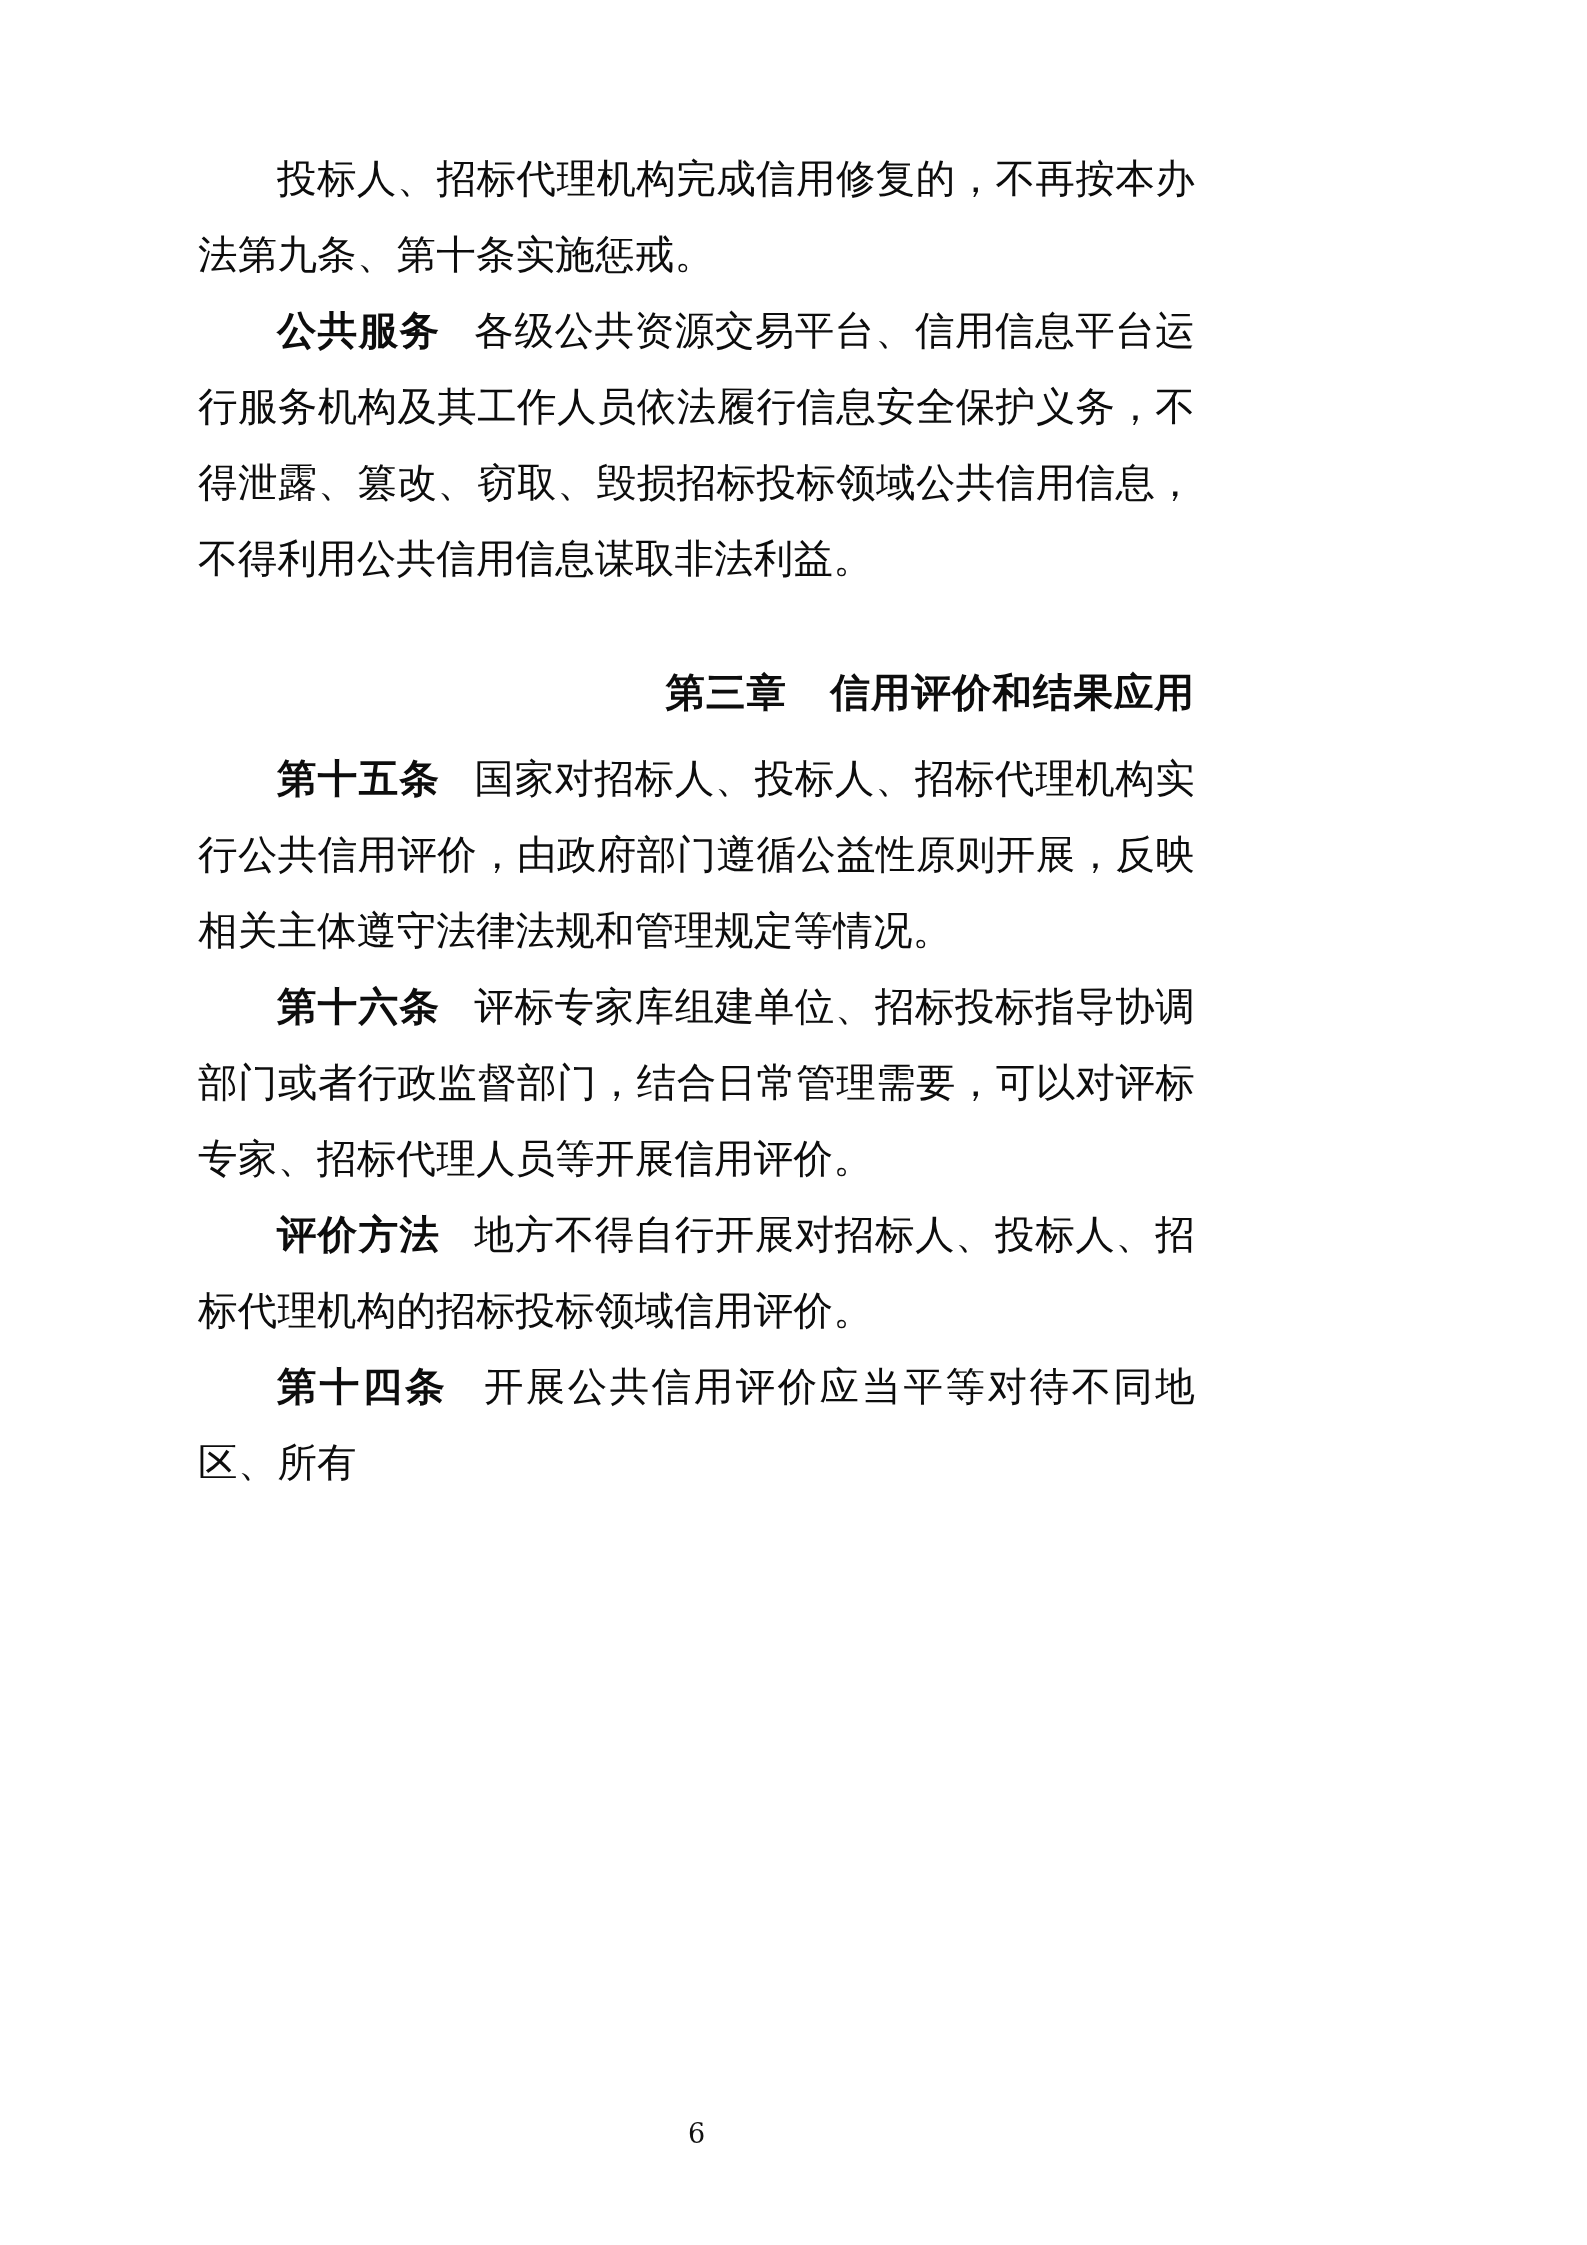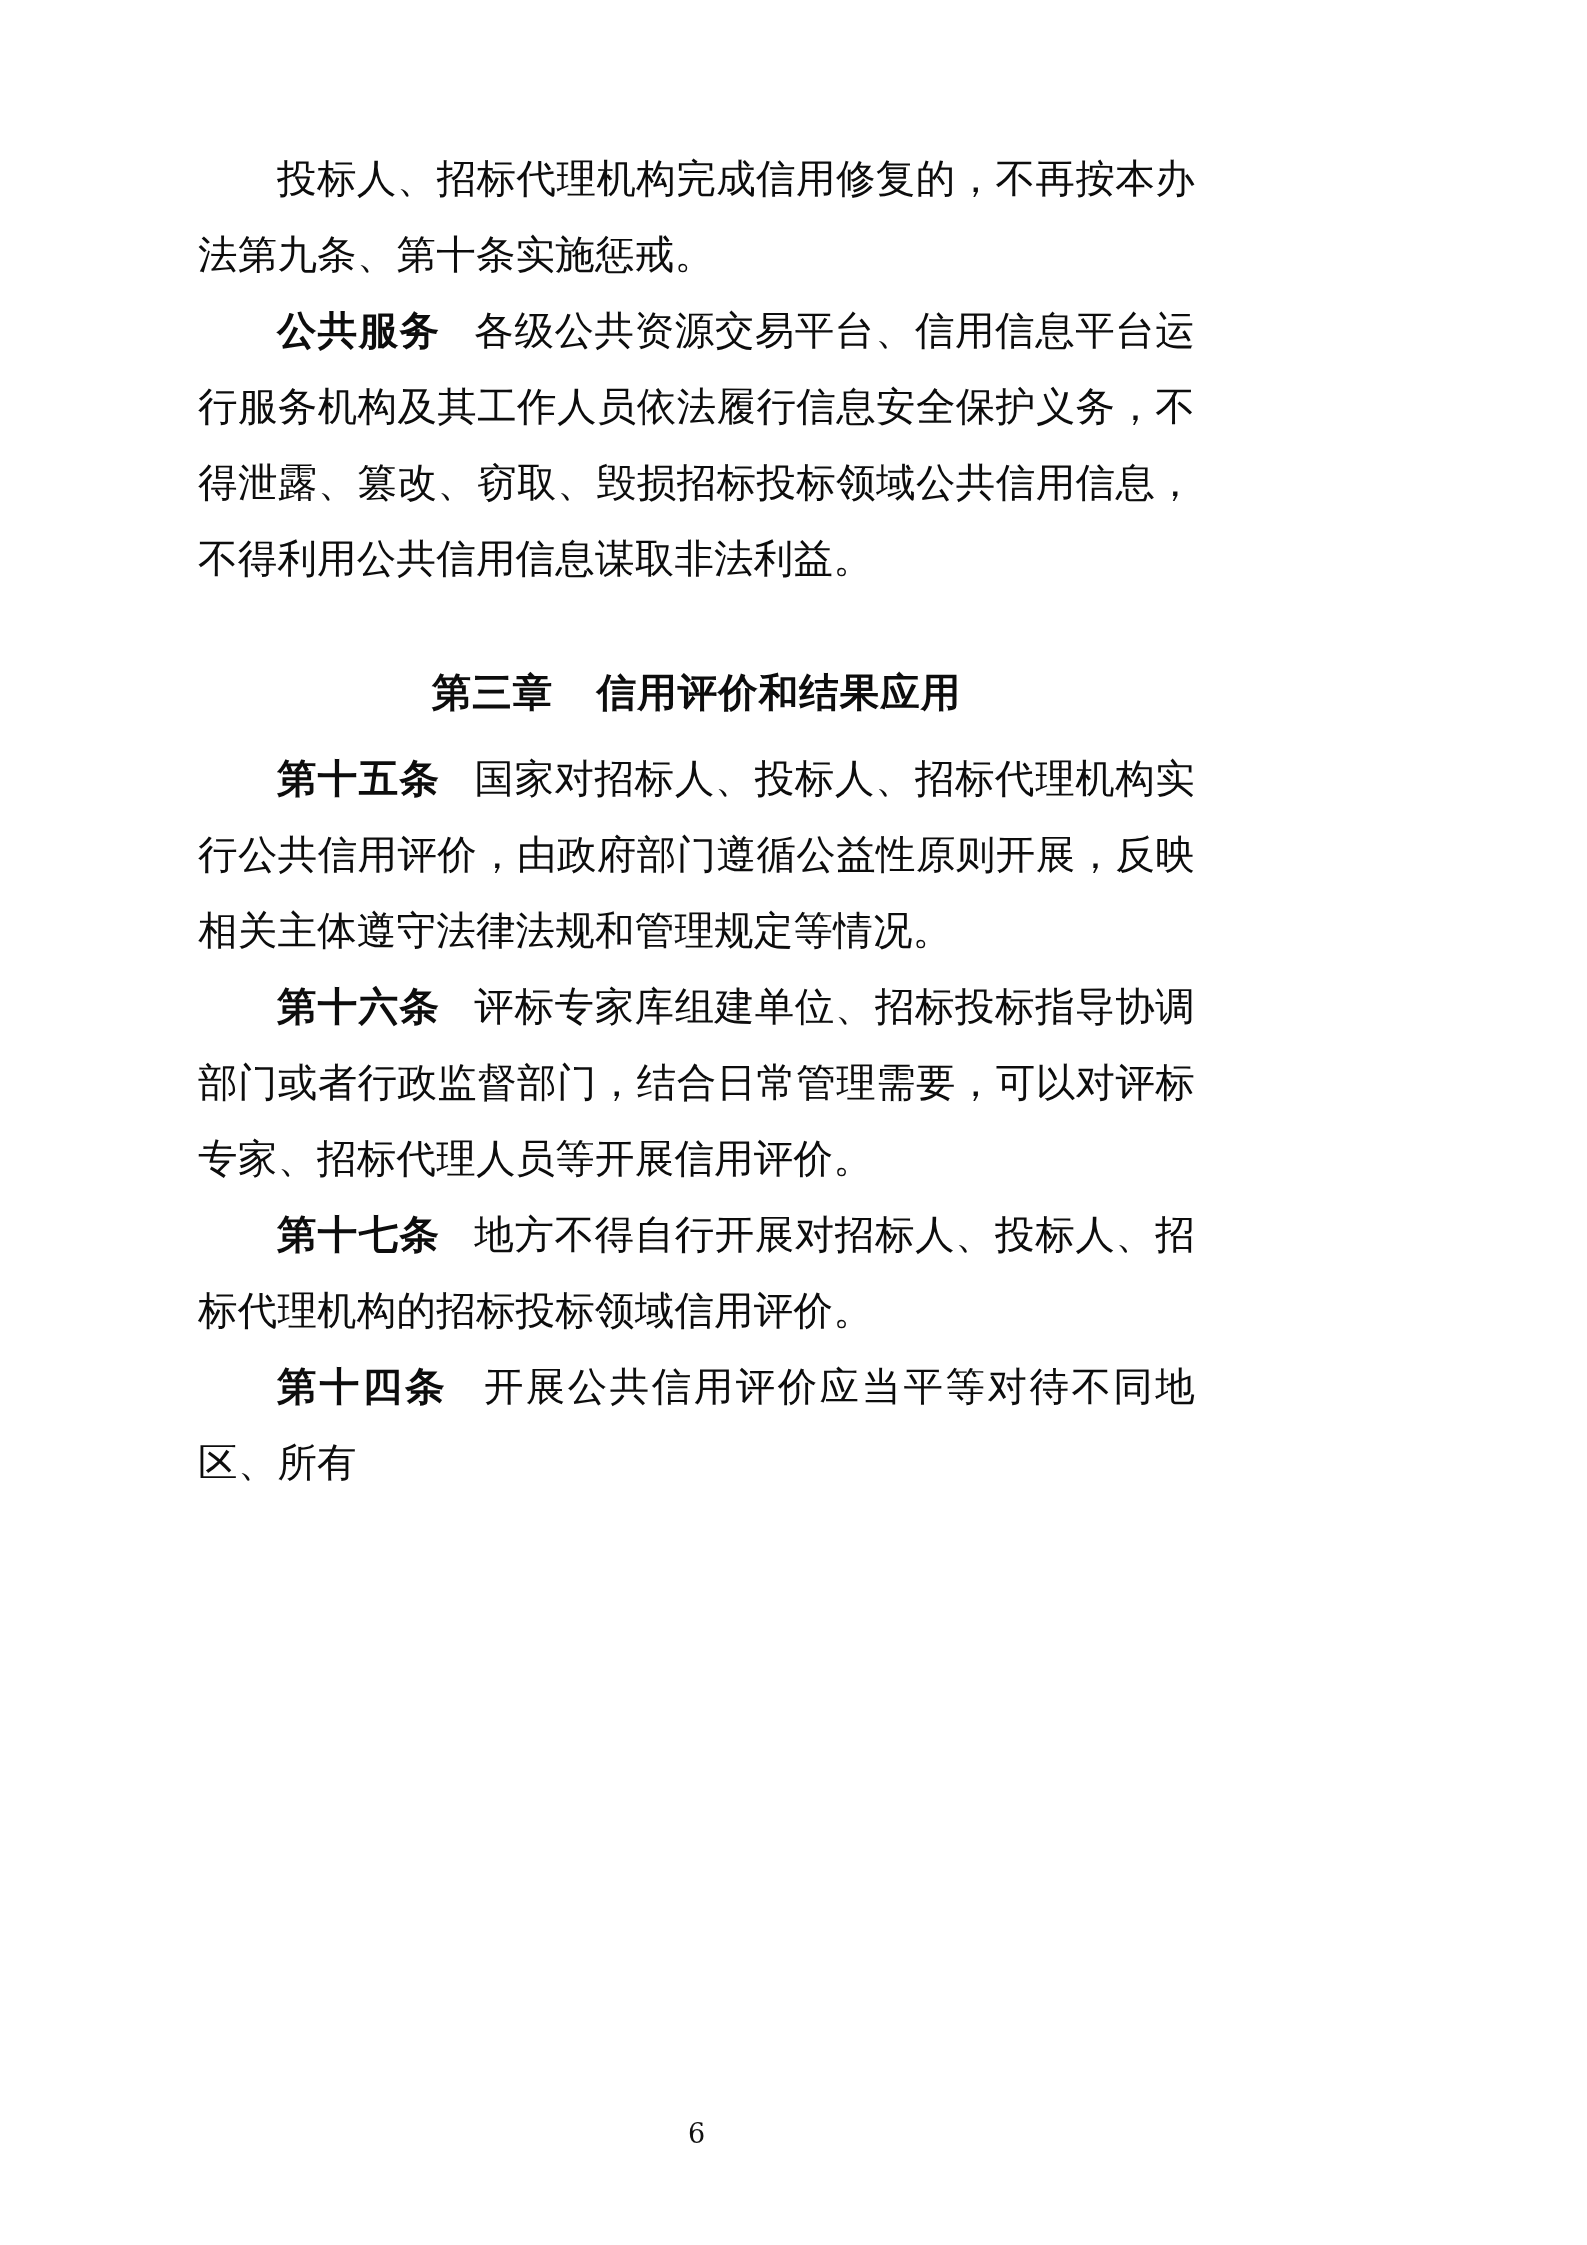--- a/index.html
+++ b/index.html
@@ -30,21 +30,21 @@
     letter-spacing: 0.2px;
   }
   .para {
     margin: 0;
     text-indent: 2em;
   }
   .para + .para {
     margin-top: 0;
   }
   .chapter-heading {
-    text-align: center;
+    text-align: right;
     font-size: 39.5px;
     line-height: 76px;
     font-weight: 700;
     margin: 58px 0 10px 0;
     letter-spacing: 1px;
   }
   .chapter-heading .gap {
     display: inline-block;
     width: 1.1em;
   }
@@ -78,21 +78,21 @@
 
     <p class="para"><span class="art-label">公共服务</span><span class="art-gap"></span><span>各级公共资源交易平台、信用信息平台运行服务机构及其工作人员依法履行信息安全保护义务，不得泄露、篡改、窃取、毁损招标投标领域公共信用信息，不得利用公共信用信息谋取非法利益。</span></p>
 
     <div class="chapter-heading"><span>第三章</span><span class="gap"></span><span>信用评价和结果应用</span></div>
 
     <p class="para"><span class="art-label">第十五条</span><span class="art-gap"></span><span>国家对招标人、投标人、招标代理机构实行公共信用评价，由政府部门遵循公益性原则开展，反映相关主体遵守法律法规和管理规定等情况。</span></p>
 
 
     <p class="para"><span class="art-label">第十六条</span><span class="art-gap"></span><span>评标专家库组建单位、招标投标指导协调部门或者行政监督部门，结合日常管理需要，可以对评标专家、招标代理人员等开展信用评价。</span></p>
 
-    <p class="para"><span class="art-label">第十七条</span><span class="art-gap"></span><span>地方不得自行开展对招标人、投标人、招标代理机构的招标投标领域信用评价。</span></p>
+    <p class="para"><span class="art-label">评价方法</span><span class="art-gap"></span><span>地方不得自行开展对招标人、投标人、招标代理机构的招标投标领域信用评价。</span></p>
 
 
     <p class="para"><span class="art-label">第十四条</span><span class="art-gap"></span><span>开展公共信用评价应当平等对待不同地区、所有</span></p>
 
   </div>
 
   <div class="page-number">6</div>
 
 </div>
 

